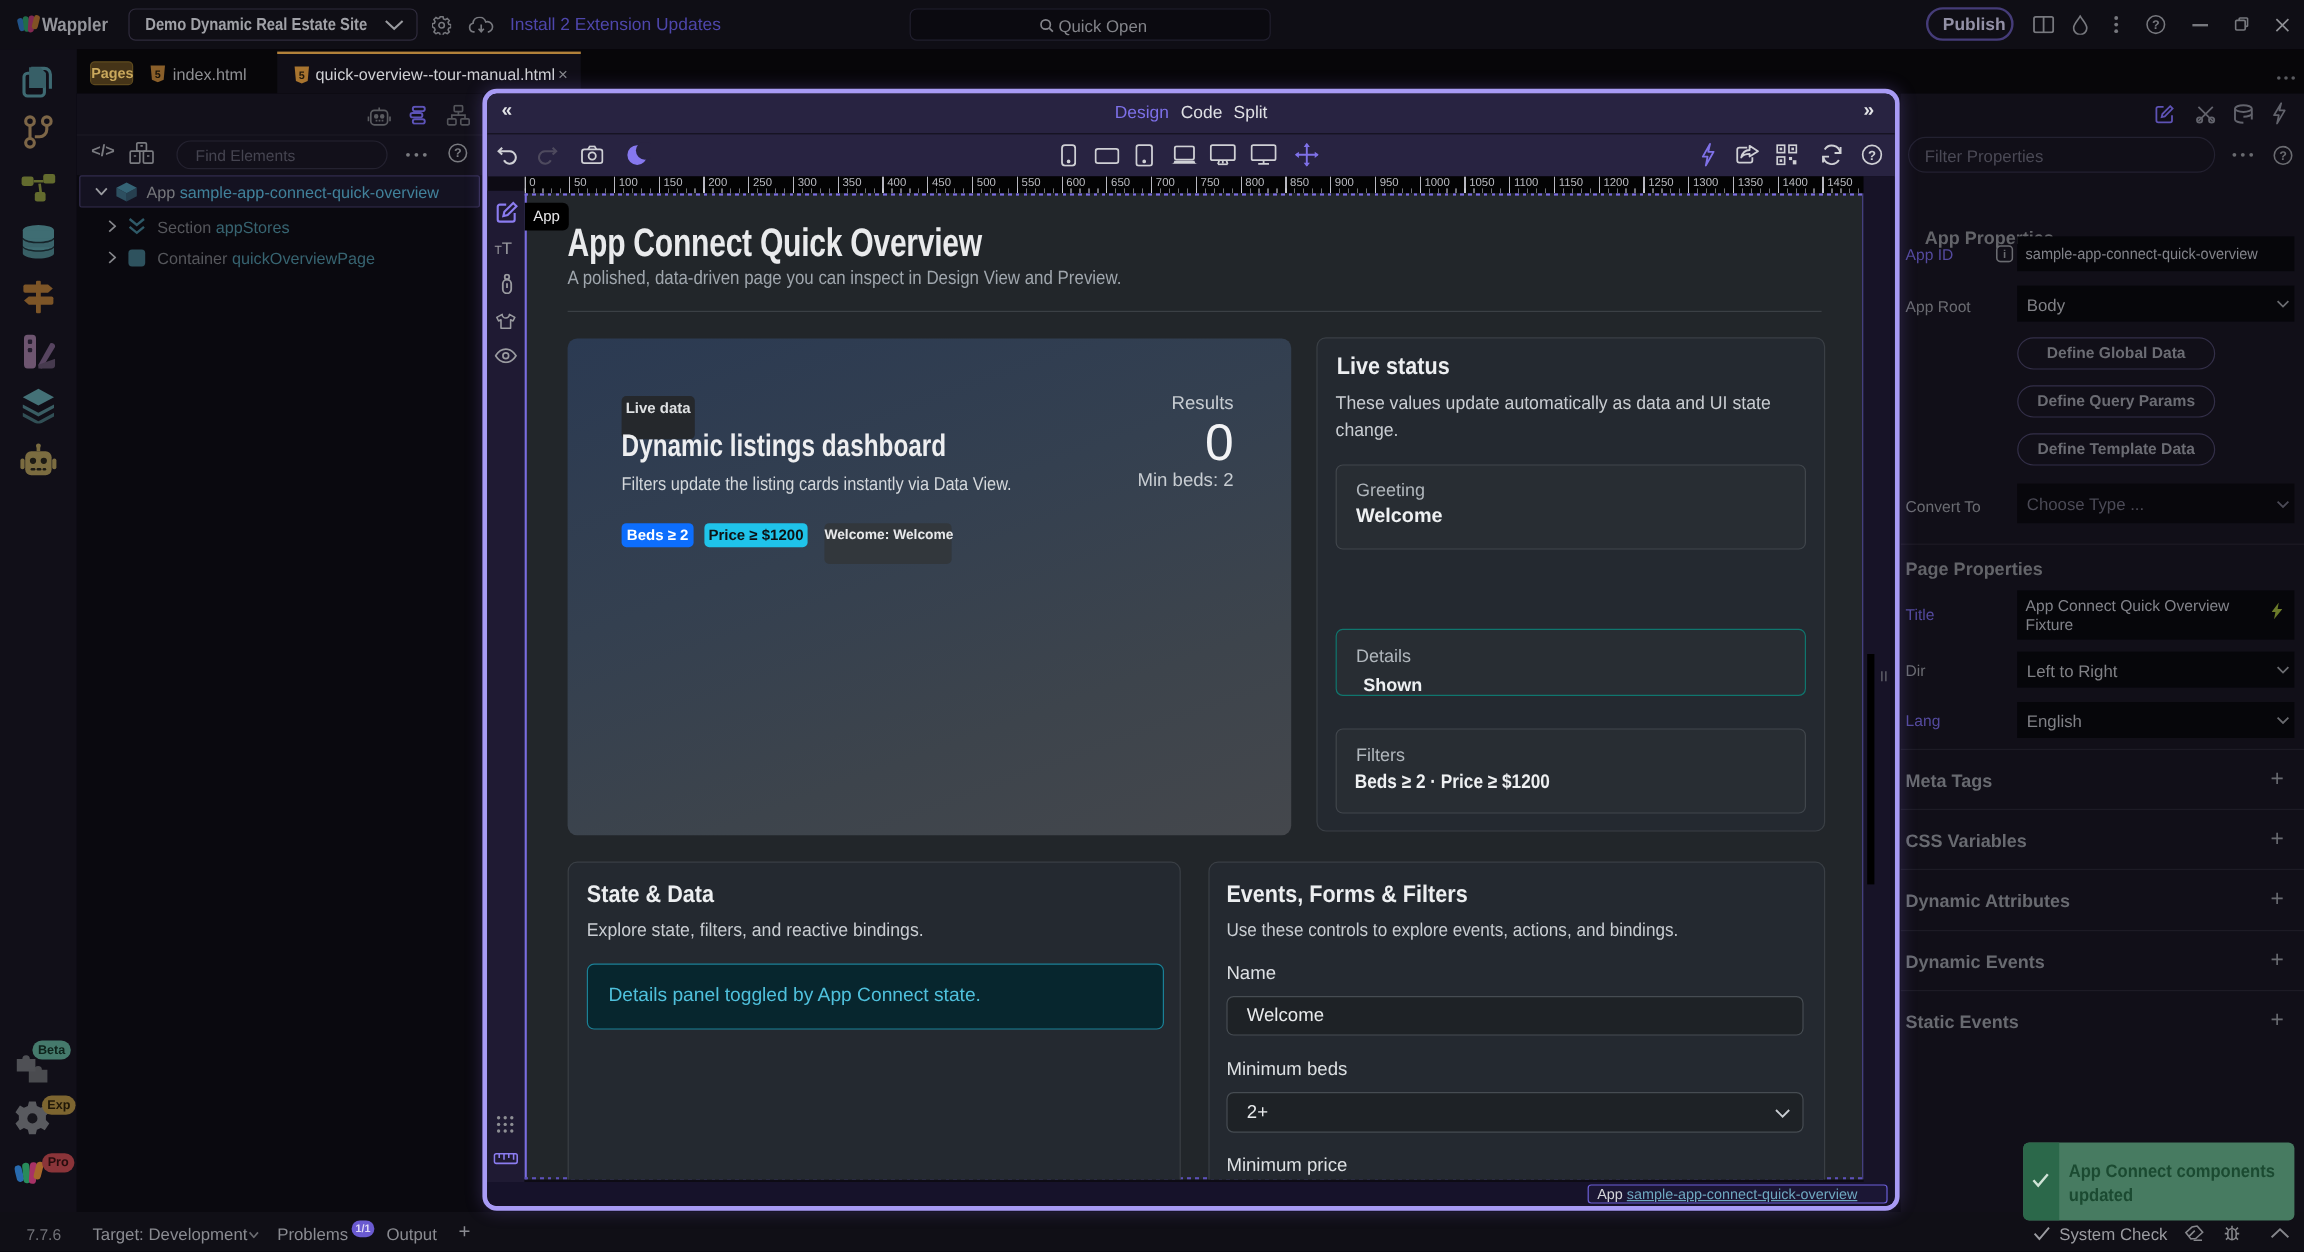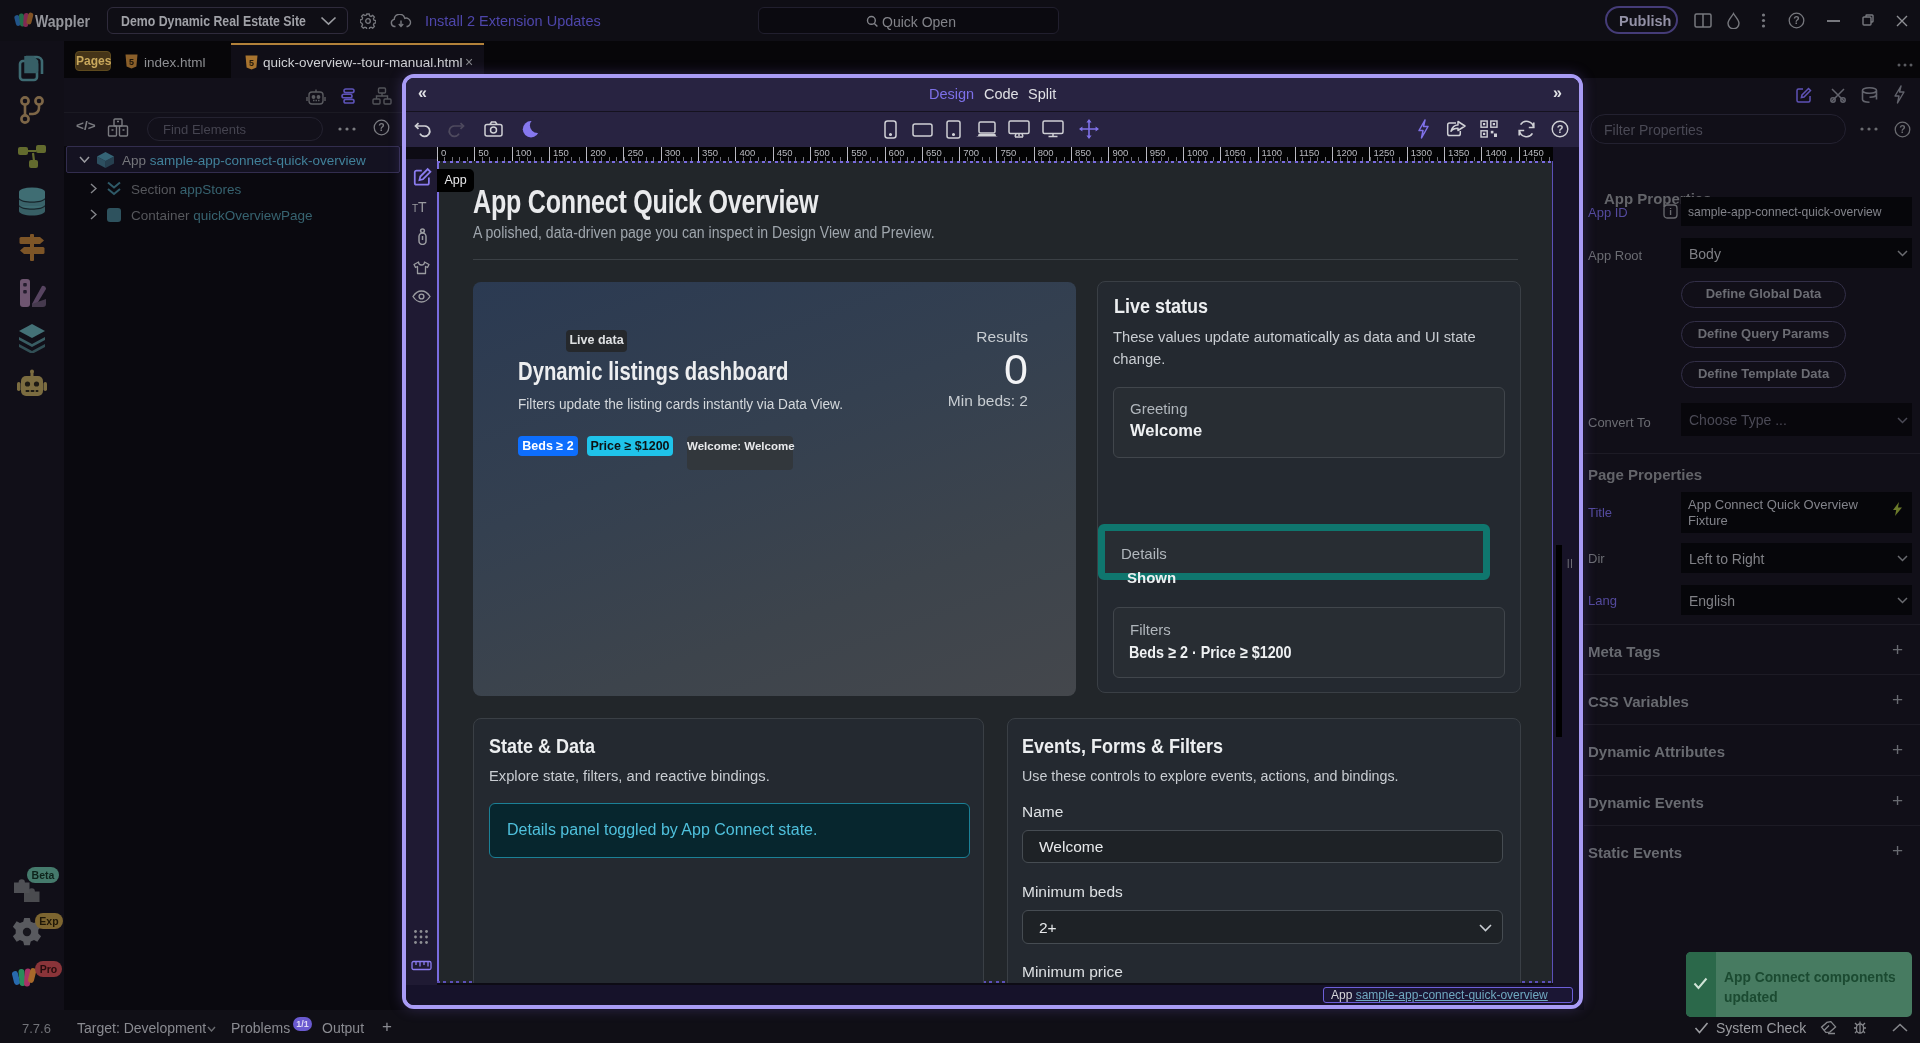--- a/index.html
+++ b/index.html
@@ -617,39 +617,39 @@
   <div class="abs" id="canvas" style="left:31px;top:83px;width:1116px;height:822px;background:#22262a;overflow:hidden;">
     <div class="abs" style="left:0;top:0;width:1116px;height:2px;background:repeating-linear-gradient(90deg,#7a6ce0 0 3px,transparent 3px 6.5px);"></div>
       <div class="abs" style="left:0;top:0;width:2px;height:822px;background:#7a6ce0;"></div>
       <div class="abs" style="left:1115px;top:0;width:1px;height:822px;background:#5c50b8;"></div>
       <div class="abs" style="left:0;top:820px;width:1116px;height:2px;background:repeating-linear-gradient(90deg,#5c50b8 0 3px,transparent 3px 6.5px);"></div>
     <div class="abs" style="left:36px;top:22px;width:1045px;font-size:33px;font-weight:bold;color:#e9eaec;transform:scaleX(0.76);transform-origin:0 0;letter-spacing:-0.3px;">App Connect Quick Overview</div>
     <div class="abs" style="left:36px;top:63px;font-size:16px;color:#9fa6ad;transform:scaleX(0.88);transform-origin:0 0;">A polished, data-driven page you can inspect in Design View and Preview.</div>
     <div class="abs" style="left:36px;top:98px;width:1045px;height:1px;background:#3b4045;"></div>
 
     <div class="abs" style="left:36px;top:121px;width:603px;height:414px;border-radius:8px;background:linear-gradient(160deg,#2b3a52 0%,#344050 40%,#3d444c 72%,#44474c 100%);">
-      <div class="abs" style="left:45px;top:48px;width:61px;height:22px;background:#25282c;border-radius:4px;font-size:12.5px;font-weight:bold;color:#dfe1e3;text-align:center;line-height:20px;margin-left:48px;">Live data</div>
+      <div class="abs" style="left:45px;top:48px;width:61px;height:36px;background:#25282c;border-radius:4px;font-size:12.5px;font-weight:bold;color:#dfe1e3;text-align:center;line-height:20px;">Live data</div>
       <div class="abs" style="left:45px;top:74px;font-size:26px;font-weight:bold;color:#edeef0;transform:scaleX(0.78);transform-origin:0 0;">Dynamic listings dashboard</div>
       <div class="abs" style="left:45px;top:113px;font-size:15.5px;color:#d4d8dc;transform:scaleX(0.88);transform-origin:0 0;">Filters update the listing cards instantly via Data View.</div>
       <div class="abs" style="left:45px;top:154px;width:60px;height:20px;background:#0d6efd;border-radius:4px;font-size:12.5px;font-weight:bold;color:#fff;text-align:center;line-height:20px;">Beds ≥ 2</div>
       <div class="abs" style="left:114px;top:154px;width:86px;height:20px;background:#1fc3ea;border-radius:4px;font-size:12.5px;font-weight:bold;color:#0d1214;text-align:center;line-height:20px;">Price ≥ $1200</div>
       <div class="abs" style="left:214px;top:154px;width:106px;height:34px;background:#32373c;border-radius:4px;white-space:nowrap;font-size:11.5px;font-weight:bold;color:#e8e9eb;text-align:center;line-height:20px;">Welcome: Welcome</div>
       <div class="abs" style="right:48px;top:46px;width:200px;text-align:right;font-size:15.5px;color:#c8cdd2;">Results</div>
       <div class="abs" style="right:48px;top:66px;width:200px;text-align:right;font-size:43px;line-height:43px;color:#f2f3f5;">0</div>
       <div class="abs" style="right:48px;top:110px;width:200px;text-align:right;font-size:15.5px;color:#c8cdd2;">Min beds: 2</div>
     </div>
 
     <div class="abs" style="left:660px;top:120px;width:424px;height:412px;background:#242930;border:1px solid #3a3f45;border-radius:8px;">
       <div class="abs" style="left:16px;top:13px;font-size:20px;font-weight:bold;color:#eceef0;transform:scaleX(0.9);transform-origin:0 0;white-space:nowrap;">Live status</div>
       <div class="abs" style="left:15px;top:44px;width:406px;font-size:15.5px;color:#c9cdd2;line-height:22px;transform:scaleX(0.95);transform-origin:0 0;">These values update automatically as data and UI state change.</div>
       <div class="abs" style="left:15px;top:105px;width:392px;height:71px;background:#282d33;border:1px solid #41464c;border-radius:6px;">
         <div class="abs" style="left:16px;top:12px;font-size:15px;color:#b0b6bc;">Greeting</div>
         <div class="abs" style="left:16px;top:33px;font-size:16.5px;font-weight:bold;color:#eef0f2;">Welcome</div>
       </div>
-      <div class="abs" style="left:0;top:242px;width:392px;height:56px;background:#282d33;border:7px solid #0f766e;border-radius:6px;">
+      <div class="abs" style="left:15px;top:242px;width:392px;height:56px;background:#282d33;border:1px solid #0f766e;border-radius:6px;">
         <div class="abs" style="left:16px;top:14px;font-size:15px;color:#b0b6bc;">Details</div>
         <div class="abs" style="left:22px;top:38px;font-size:15px;font-weight:bold;color:#eef0f2;">Shown</div>
       </div>
       <div class="abs" style="left:15px;top:325px;width:392px;height:71px;background:#282d33;border:1px solid #41464c;border-radius:6px;">
         <div class="abs" style="left:16px;top:13px;font-size:15px;color:#b0b6bc;">Filters</div>
         <div class="abs" style="left:15px;top:35px;font-size:16.5px;font-weight:bold;color:#eef0f2;transform:scaleX(0.87);transform-origin:0 0;white-space:nowrap;">Beds ≥ 2 · Price ≥ $1200</div>
       </div>
     </div>
 
     <div class="abs" style="left:36px;top:557px;width:511px;height:433px;background:#242930;border:1px solid #3a3f45;border-radius:8px;">

